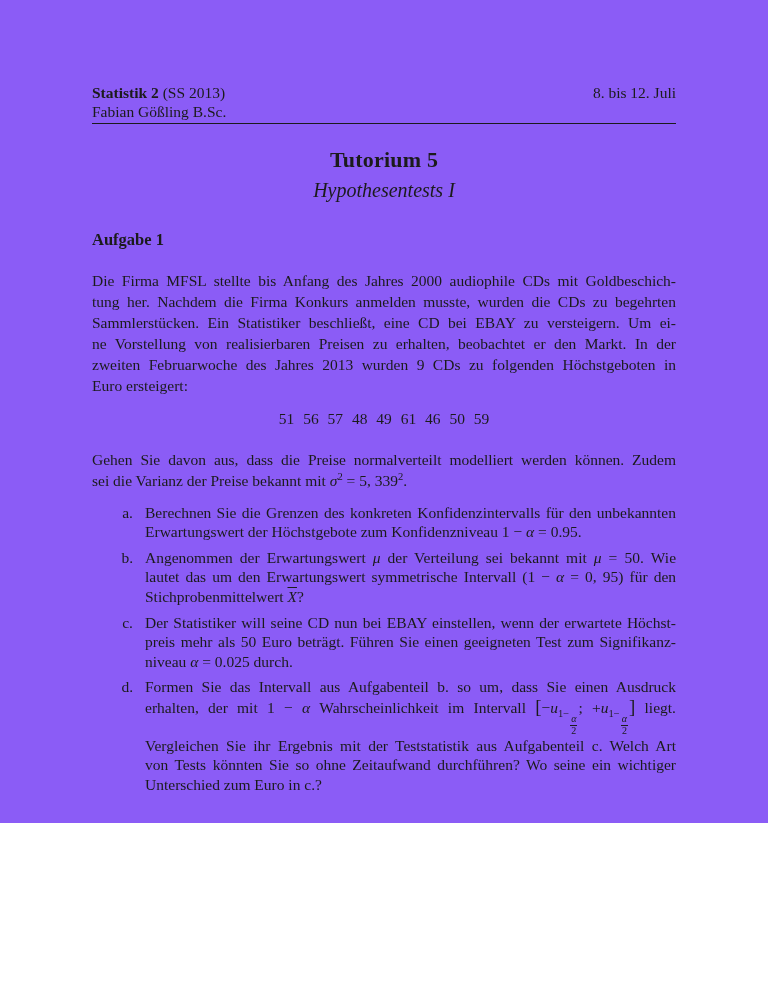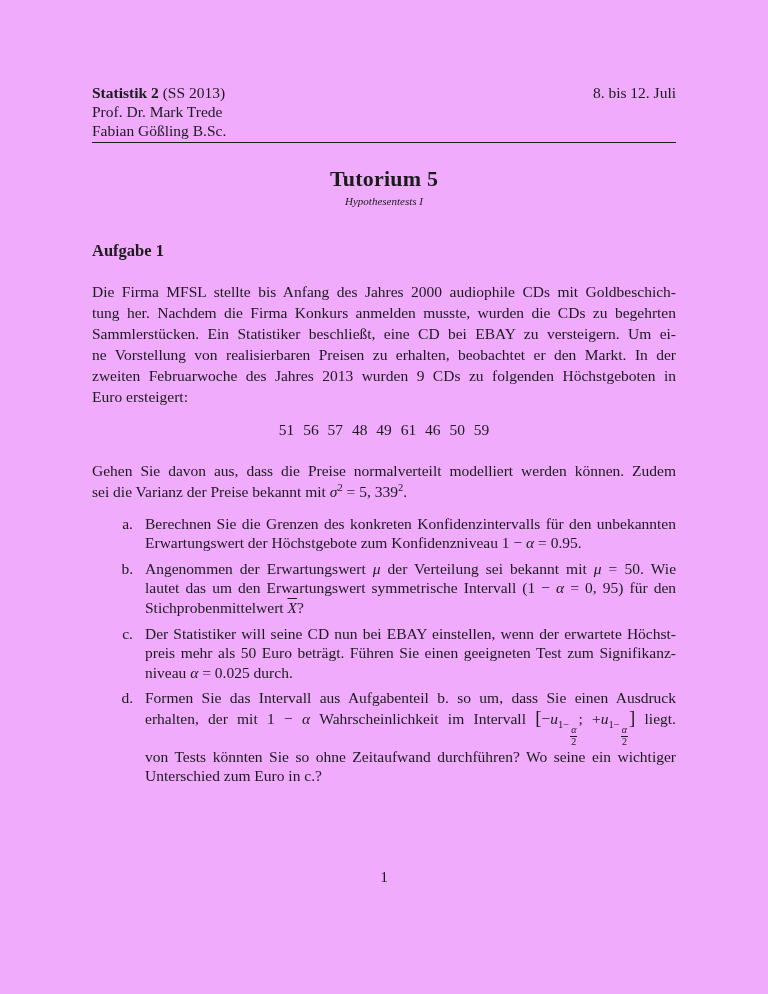--- a/index.html
+++ b/index.html
@@ -1,31 +1,31 @@
 <!DOCTYPE html>
 <html><head>
 <meta charset="utf-8">
 <style>
   html,body{margin:0;padding:0;}
   body{
     width:768px;height:994px;background:#ffffff;color:#1b1b1b;
     font-family:"Liberation Serif","DejaVu Serif",serif;
     font-size:15.5px;
   }
-  .page{position:relative;width:768px;height:994px;background:#f0abfc;overflow:hidden;}
+  .page{position:relative;width:768px;height:823px;background:#8b5cf6;overflow:hidden;}
   .content{position:absolute;left:92px;top:83px;width:584px;}
 
   
   .hdr-row{display:flex;justify-content:space-between;align-items:baseline;line-height:19px;}
   .hdr-line{line-height:19px;}
   .rule{height:1.4px;background:#1b1b1b;margin-top:2px;}
 
   
   .title{text-align:center;font-weight:bold;font-size:22px;line-height:27px;margin-top:22px;letter-spacing:0.2px;}
-  .subtitle{text-align:center;font-style:italic;font-size:11px;line-height:19px;margin-top:0;}
+  .subtitle{text-align:center;font-style:italic;font-size:20px;line-height:19px;margin-top:8px;}
   .sec-head{font-weight:bold;font-size:16.5px;line-height:21px;margin-top:29px;}
 
   
   .para{margin-top:21px;}
   .para .tline{line-height:20.9px;text-align:justify;text-align-last:justify;}
   .para .tline:last-child{text-align-last:left;}
 
   .bids{text-align:center;line-height:20px;margin-top:12px;margin-bottom:2px;word-spacing:5px;}
 
   
@@ -51,21 +51,20 @@
 <body>
 
 <div class="page">
   <div class="content">
 
     <div class="header">
       <div class="hdr-row">
         <span><b>Statistik 2</b><span> (SS 2013)</span></span>
         <span>8. bis 12. Juli</span>
       </div>
-      <div class="hdr-line">Prof. Dr. Mark Trede</div>
       <div class="hdr-line">Fabian Gößling B.Sc.</div>
       <div class="rule"></div>
     </div>
 
     <div class="title">Tutorium 5</div>
     <div class="subtitle">Hypothesentests I</div>
 
     <div class="sec-head">Aufgabe 1</div>
 
     <div class="para">
@@ -112,20 +111,21 @@
         <span class="part-label">d.</span>
         <div class="part-lines">
             <div class="tline">Formen Sie das Intervall aus Aufgabenteil b. so um, dass Sie einen Ausdruck</div>
             <div class="tline">erhalten, der mit 1 − <i>α</i> Wahrscheinlichkeit im Intervall <span class="br">[</span>−<i>u</i><sub>1−<span class="sfrac">
                   <span class="n"><i>α</i></span>
                   <span>2</span>
                 </span></sub>; +<i>u</i><sub>1−<span class="sfrac">
                   <span class="n"><i>α</i></span>
                   <span>2</span>
                 </span></sub><span class="br">]</span> liegt.</div>
+            <div class="tline">Vergleichen Sie ihr Ergebnis mit der Teststatistik aus Aufgabenteil c. Welch Art</div>
             <div class="tline">von Tests könnten Sie so ohne Zeitaufwand durchführen? Wo seine ein wichtiger</div>
             <div class="tline">Unterschied zum Euro in c.?</div>
           </div>
       </div>
     </div>
 
   </div>
 
   <div class="pagenum">1</div>
 </div>

